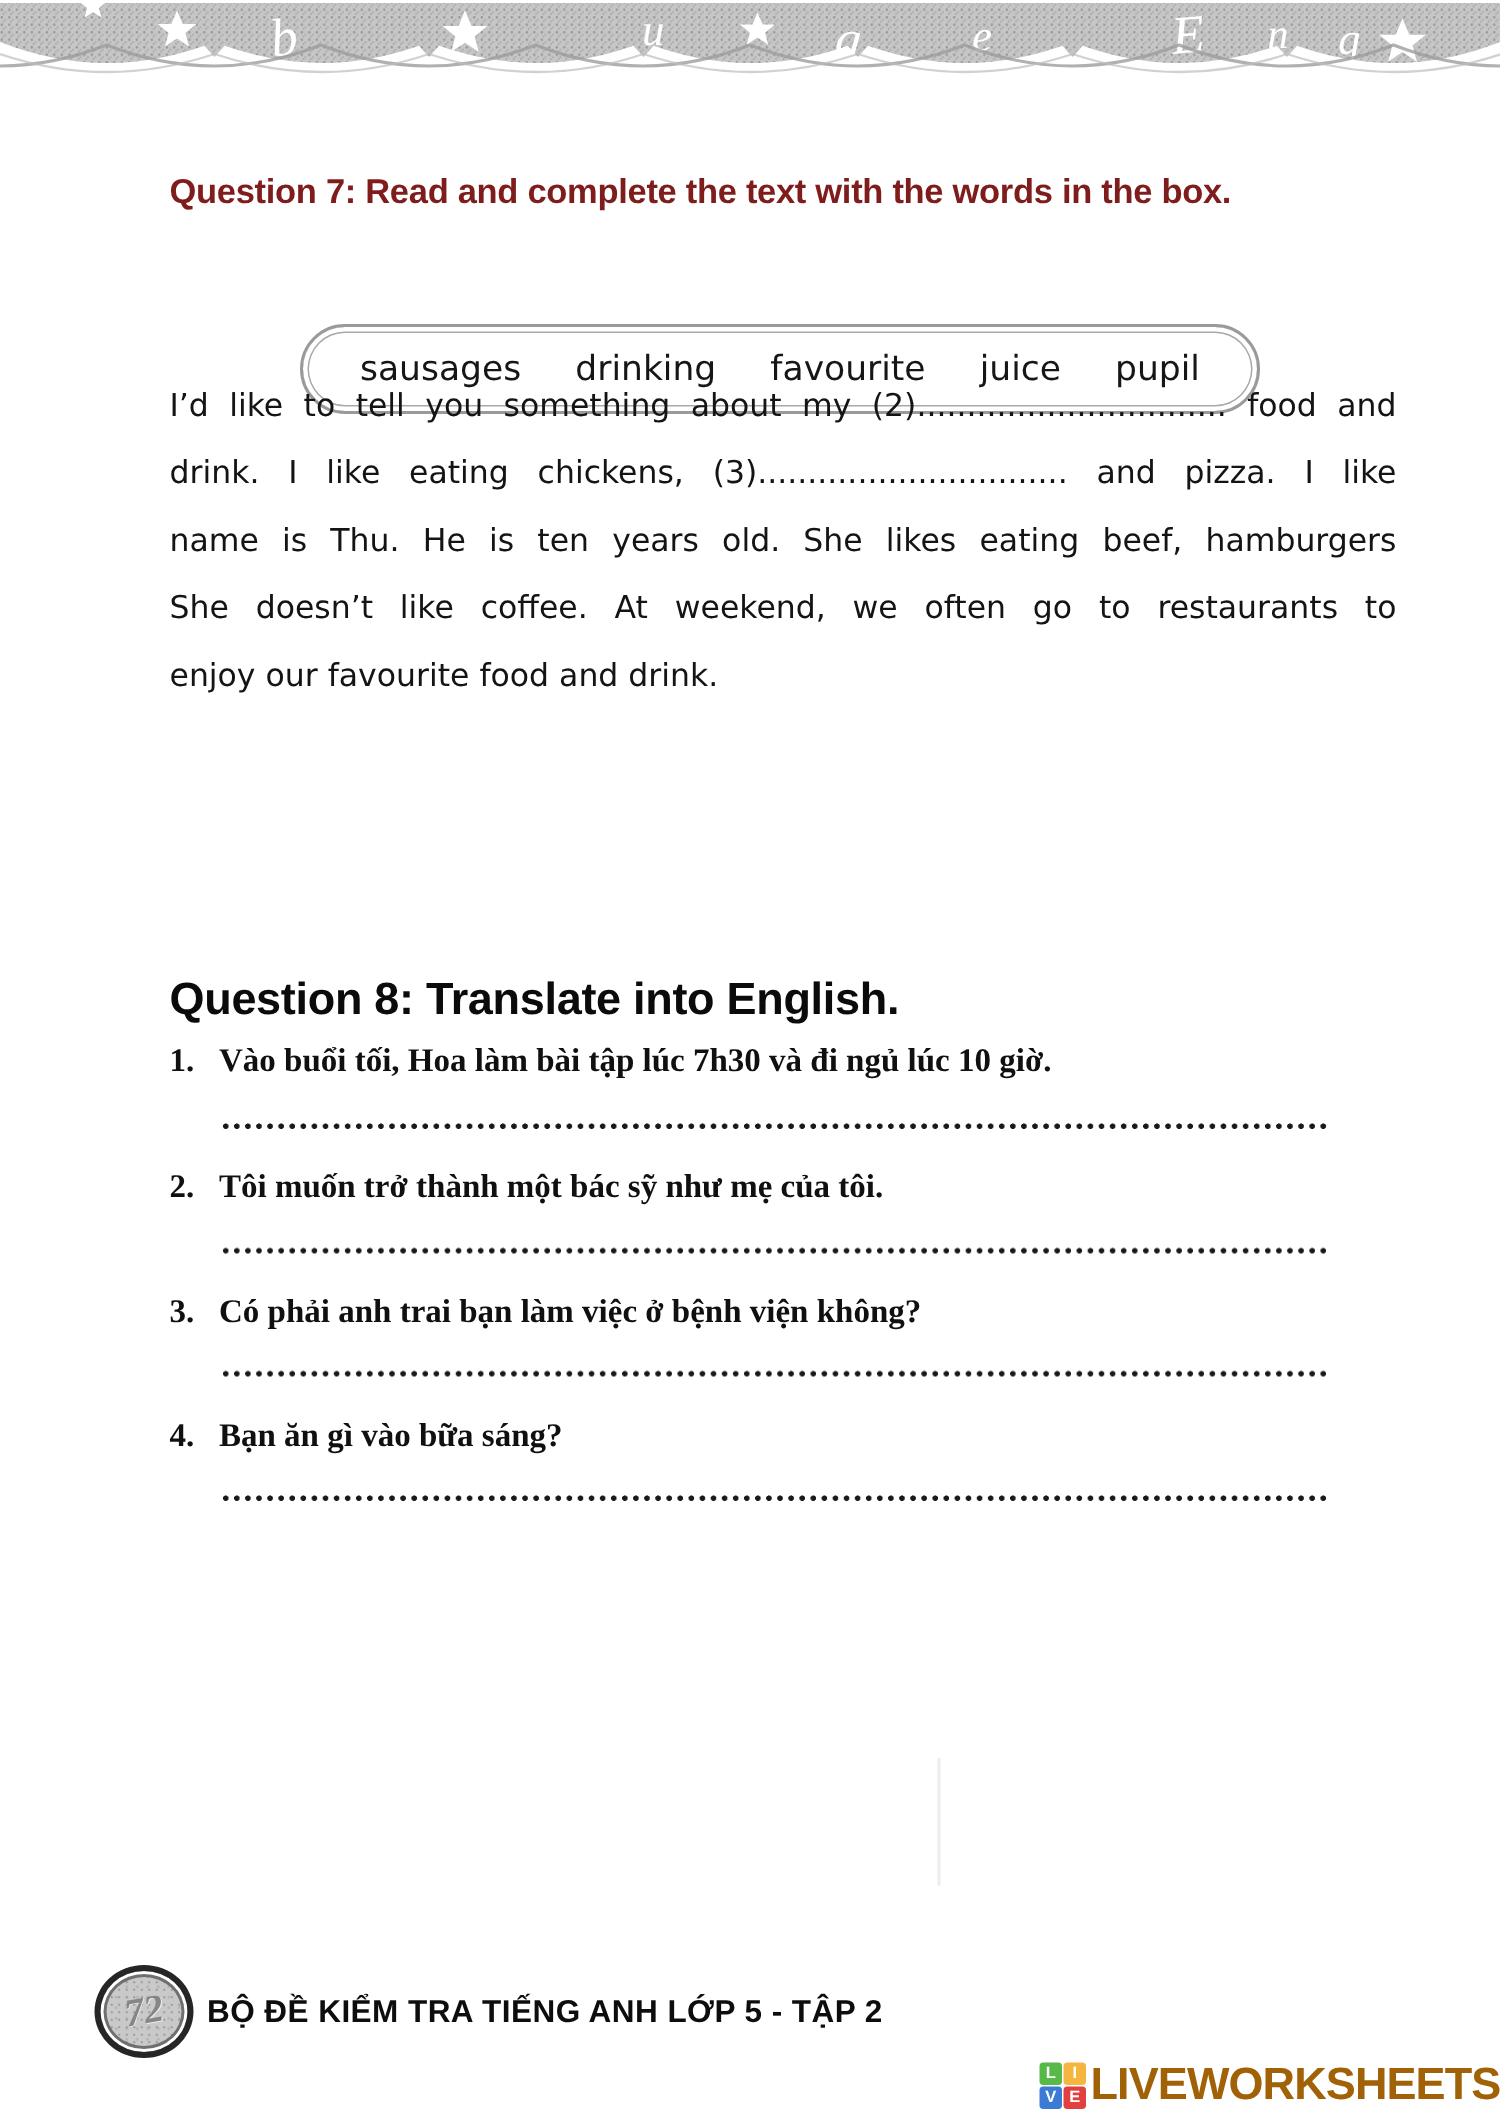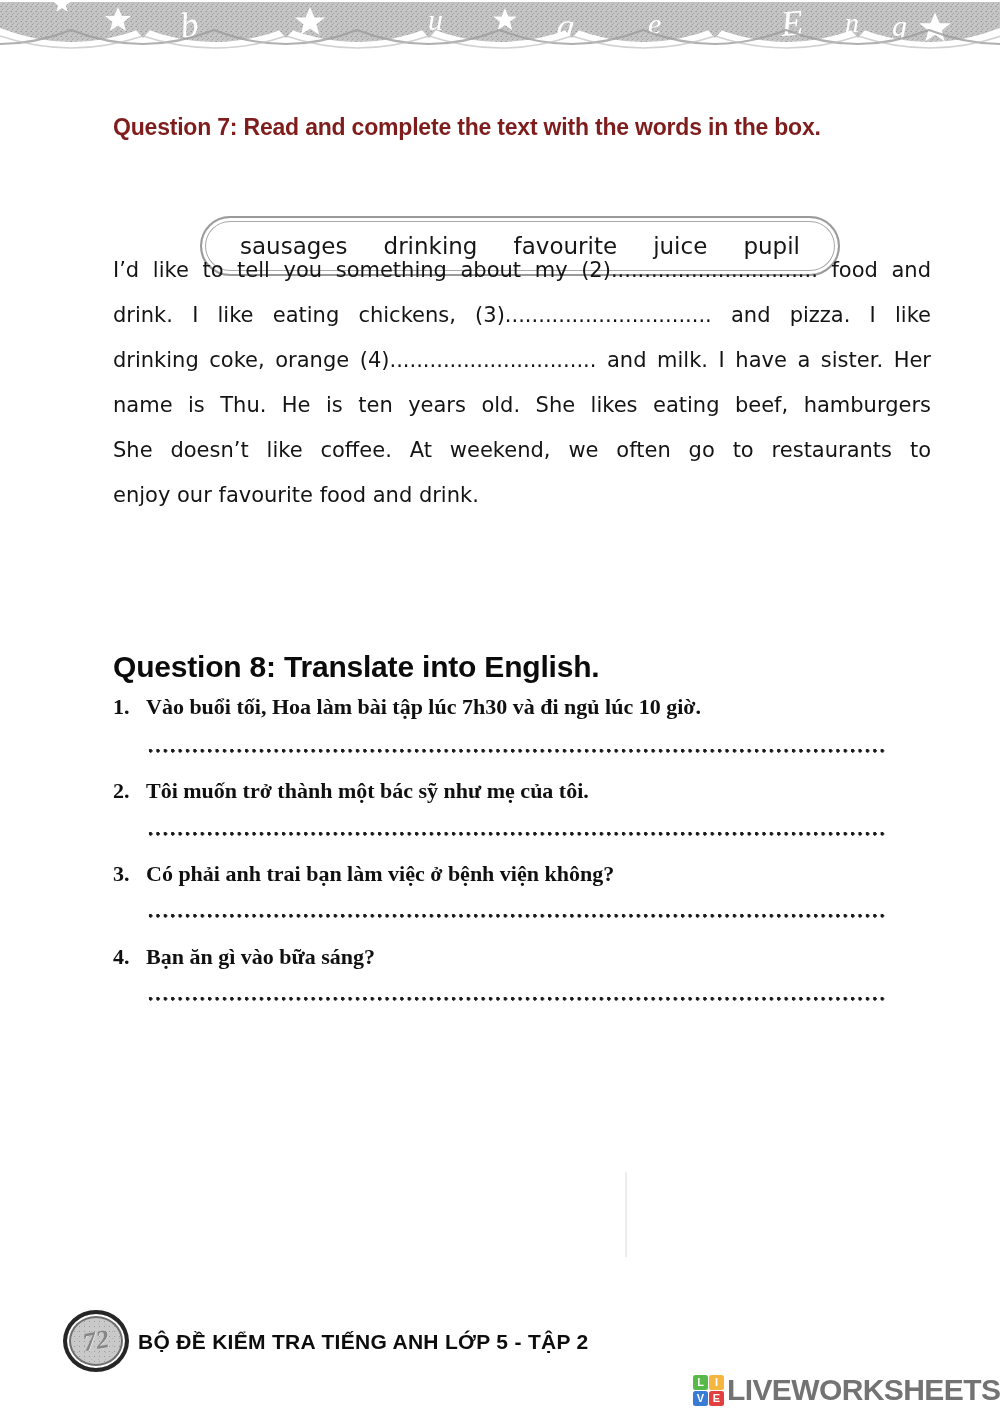--- a/index.html
+++ b/index.html
@@ -76,21 +76,21 @@
   .brand{position:absolute;left:693px;top:1373px;display:flex;align-items:center;}
   .brand-tiles{display:grid;grid-template-columns:15px 15px;grid-template-rows:15px 15px;gap:1px;margin-right:3px;}
   .tile{
     border-radius:2.5px;display:flex;align-items:center;justify-content:center;
     color:#fff;font-weight:700;font-size:11px;font-family:"Liberation Sans",sans-serif;
   }
   .tile.t0{background:#57b947;} .tile.t1{background:#f4b63f;}
   .tile.t2{background:#3a7bd5;} .tile.t3{background:#e24040;}
   .brand-word{
     font-family:"Liberation Sans",sans-serif;font-weight:700;font-size:30px;
-    letter-spacing:-0.6px;color:#737373;
+    letter-spacing:-0.6px;color:#a16207;
   }
 </style>
 </head>
 <body>
 
 <div class="page">
 
   <div class="top-border">
     <svg width="1000" height="62" viewBox="0 0 1000 62">
       <defs>
@@ -142,21 +142,20 @@
     <span>sausages</span>
     <span>drinking</span>
     <span>favourite</span>
     <span>juice</span>
     <span>pupil</span>
   </div>
 
   <div class="paragraph">
     <div class="pline">I’d like to tell you something about my (2)............................... food and</div>
     <div class="pline">drink. I like eating chickens, (3)............................... and pizza. I like</div>
-    <div class="pline">drinking coke, orange (4)............................... and milk. I have a sister. Her</div>
     <div class="pline">name is Thu. He is ten years old. She likes eating beef, hamburgers</div>
     <div class="pline">She doesn’t like coffee. At weekend, we often go to restaurants to</div>
     <div class="pline last">enjoy our favourite food and drink.</div>
   </div>
 
   <div class="q8-title">Question 8: Translate into English.</div>
 
   <div class="q8-item i1">
     <span class="q8-num">1.</span>
     <span>Vào buổi tối, Hoa làm bài tập lúc 7h30 và đi ngủ lúc 10 giờ.</span>

